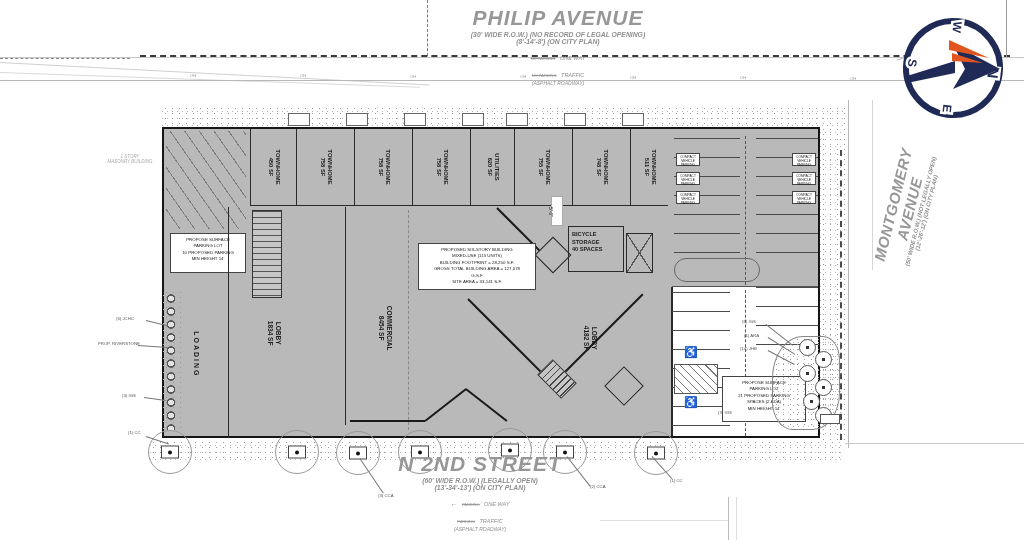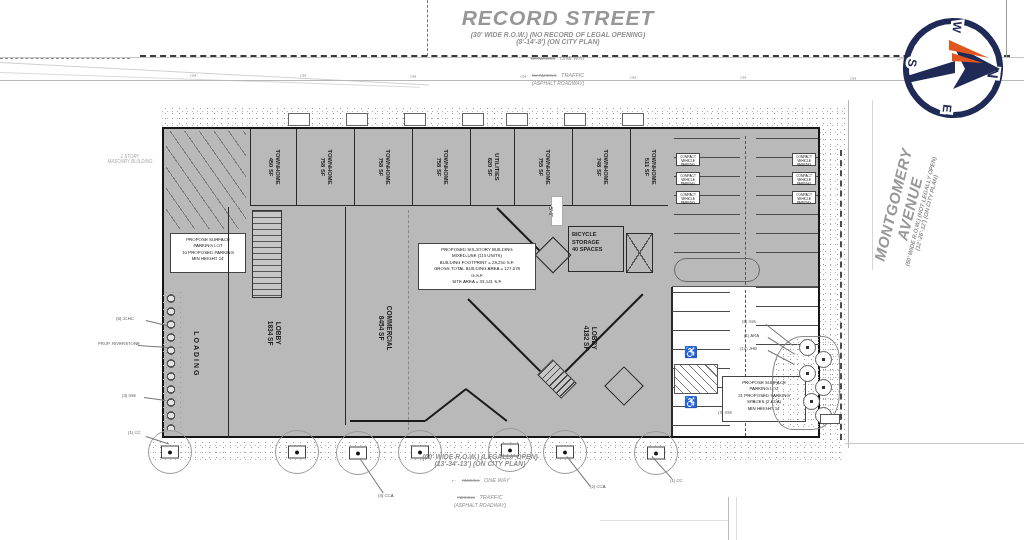--- a/index.html
+++ b/index.html
@@ -65,21 +65,21 @@
   <div class="ln thin abs" style="left:0;top:80px;width:1024px;background:#b8b8b8;"></div>
   <span class="plant abs" style="left:190px;top:73px;color:#9c9c9c;">OH</span>
   <span class="plant abs" style="left:300px;top:73px;color:#9c9c9c;">OH</span>
   <span class="plant abs" style="left:410px;top:74px;color:#9c9c9c;">OH</span>
   <span class="plant abs" style="left:520px;top:74px;color:#9c9c9c;">OH</span>
   <span class="plant abs" style="left:630px;top:75px;color:#9c9c9c;">OH</span>
   <span class="plant abs" style="left:740px;top:75px;color:#9c9c9c;">OH</span>
   <span class="plant abs" style="left:850px;top:76px;color:#9c9c9c;">OH</span>
 
   <div class="abs ctr" style="left:408px;top:6px;width:300px;">
-    <div class="gray-title" style="font-size:21px;">RECORD STREET</div>
+    <div class="gray-title" style="font-size:21px;">PHILIP AVENUE</div>
     <div class="sub" style="font-size:6.8px;margin-top:1px;">(30' WIDE R.O.W.) (NO RECORD OF LEGAL OPENING)</div>
     <div class="sub" style="font-size:6.8px;">(8'-14'-8') (ON CITY PLAN)</div>
     <div style="margin-top:1px;">
       <span class="tinynote strike">NO PARKING</span>
       <span class="dirnote">ONE WAY</span>
     </div>
     <div style="margin-top:-1px;">
       <span class="tinynote strike">NO PARKING</span>
       <span class="dirnote">TRAFFIC</span>
     </div>
@@ -331,20 +331,21 @@
   <span class="plant" style="left:128px;top:430px;">(1) CC</span>
   <div class="leader" style="left:146px;top:436px;width:24px;transform:rotate(18deg);"></div>
   <span class="plant" style="left:378px;top:493px;">(3) CCA</span>
   <div class="leader" style="left:360px;top:458px;width:42px;transform:rotate(56deg);"></div>
   <span class="plant" style="left:590px;top:484px;">(2) CCA</span>
   <div class="leader" style="left:567px;top:456px;width:38px;transform:rotate(52deg);"></div>
   <span class="plant" style="left:670px;top:478px;">(1) CC</span>
   <div class="leader" style="left:652px;top:456px;width:30px;transform:rotate(48deg);"></div>
 
   <div class="abs ctr" style="left:330px;top:452px;width:300px;">
+    <div class="gray-title" style="font-size:21px;">N 2ND STREET</div>
     <div class="sub" style="font-size:6.8px;margin-top:1px;">(60' WIDE R.O.W.) (LEGALLY OPEN)</div>
     <div class="sub" style="font-size:6.8px;">(13'-34'-13') (ON CITY PLAN)</div>
     <div style="margin-top:1px;">
       <span class="dirnote" style="font-size:7px;">←</span>
       <span class="tinynote strike">PARKING</span>
       <span class="dirnote">ONE WAY</span>
     </div>
     <div style="margin-top:-1px;">
       <span class="tinynote strike">PARKING</span>
       <span class="dirnote">TRAFFIC</span>

